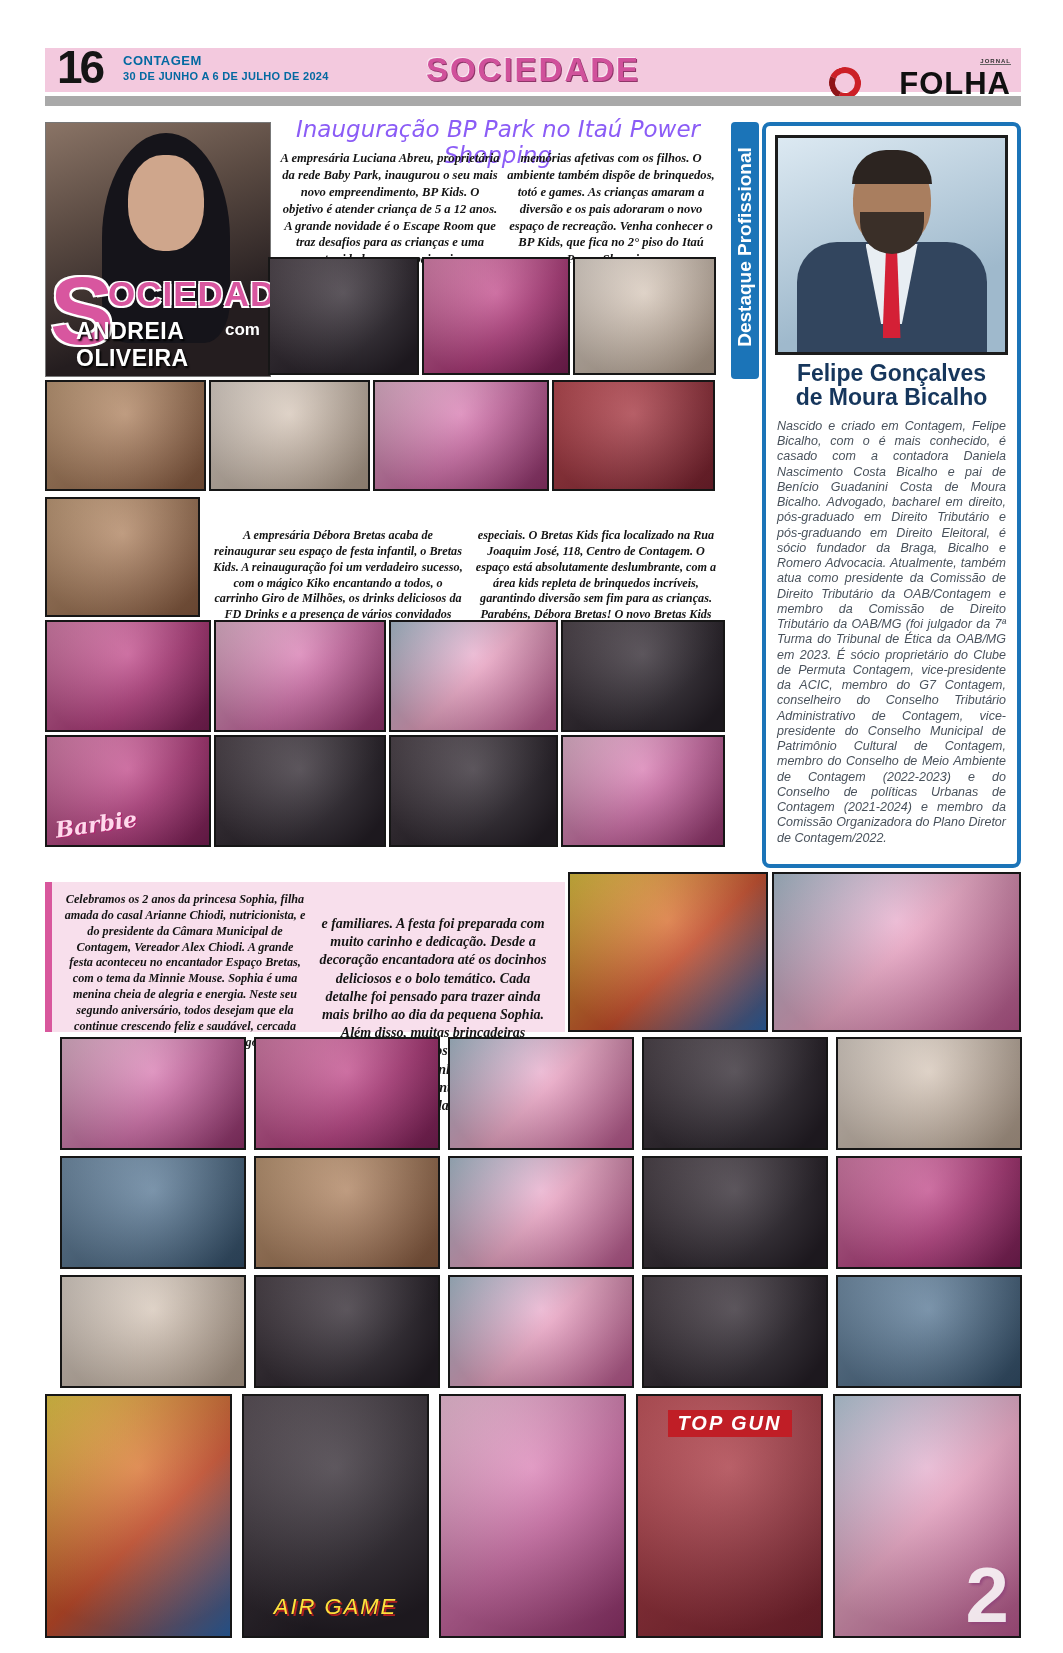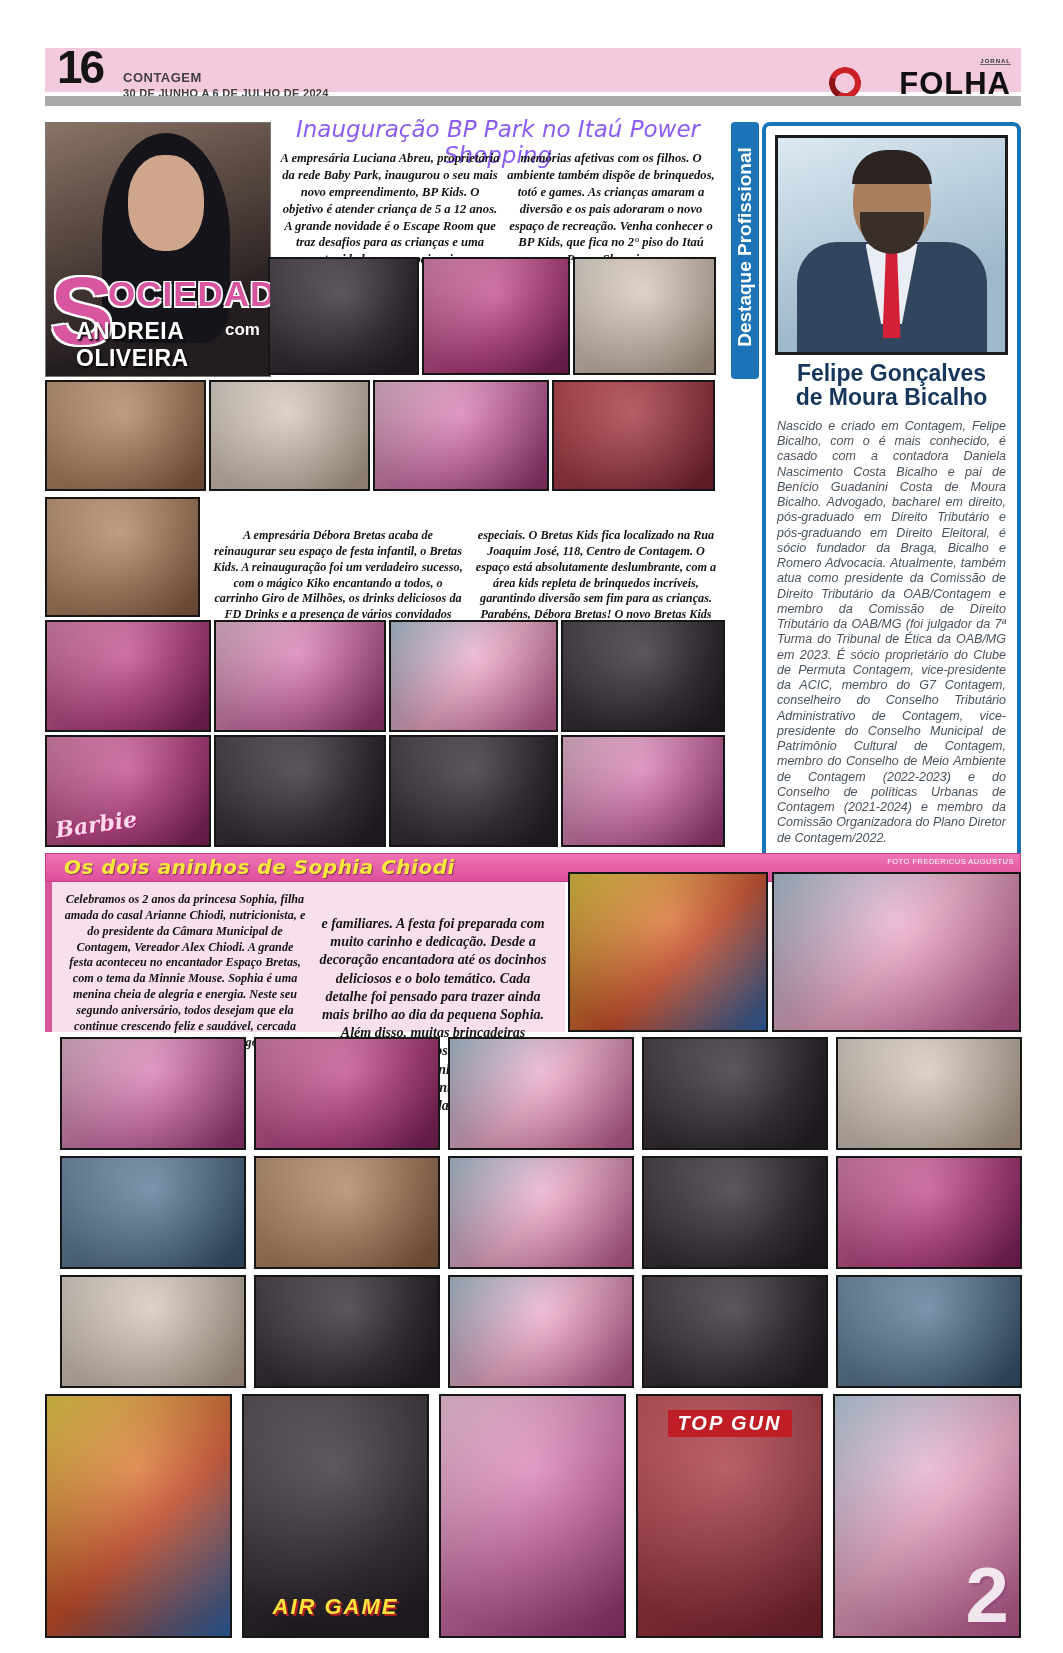--- a/index.html
+++ b/index.html
@@ -2,21 +2,21 @@
 <html><head>
 <meta charset="utf-8">
 <style>
   html,body{margin:0;padding:0;background:#ffffff;}
   .page{position:relative;width:1063px;height:1653px;background:#ffffff;overflow:hidden;
         font-family:"Liberation Sans",sans-serif;}
 
   
   .header-bar{position:absolute;left:45px;top:48px;width:976px;height:44px;background:#f3c9de;}
   .page-num{position:absolute;left:12px;top:-8px;font-size:46px;font-weight:bold;color:#151515;letter-spacing:-3px;}
-  .issue-block{position:absolute;left:78px;top:22px;color:#404040;}
+  .issue-block{position:absolute;left:78px;top:5px;color:#0369a1;}
   .issue-city{font-size:13px;font-weight:bold;letter-spacing:.5px;}
   .issue-date{font-size:11px;font-weight:bold;margin-top:2px;letter-spacing:.3px;}
   .section-title{position:absolute;left:0;right:0;top:3px;text-align:center;font-size:33px;font-weight:bold;
         color:#d0519b;letter-spacing:2px;text-shadow:1px 1px 0 #8e3568, -1px -1px 0 #f8e7f1;}
   .brand{position:absolute;right:10px;top:1px;text-align:right;white-space:nowrap;}
   .brand-kicker{font-size:6px;font-weight:bold;color:#333;letter-spacing:1px;border-bottom:1px solid #666;display:inline-block;margin-bottom:1px;}
   .brand-line{display:flex;align-items:center;justify-content:flex-end;gap:36px;}
   .o-ring{display:inline-block;width:20px;height:20px;border:6px solid #cc2027;border-radius:50%;margin-right:2px;transform:rotate(-20deg);border-left-color:#8f1418;}
   .brand-name{font-size:31px;font-weight:bold;color:#101010;letter-spacing:1px;line-height:1;}
   .brand-tagline{font-size:5px;color:#cc2027;letter-spacing:.5px;}
@@ -84,38 +84,39 @@
   .sophia-title{position:absolute;left:18px;top:1px;font-family:"DejaVu Sans",sans-serif;font-style:italic;font-weight:bold;
         font-size:20px;color:#f6e93c;text-shadow:1px 1px 1px #8e2e63;letter-spacing:.5px;}
   .sophia-credit{position:absolute;right:6px;top:3px;font-size:7.5px;color:#ffffff;letter-spacing:.5px;}
   .sophia-panel{position:absolute;left:45px;top:882px;width:520px;height:150px;background:#f8dfec;border-left:7px solid #d8579c;box-sizing:border-box;}
   .sophia-col1{left:64px;top:892px;width:242px;font-size:12.2px;line-height:1.3;}
   .sophia-col2{left:314px;top:915px;width:238px;font-size:14px;line-height:1.3;}
 
   
   .ov-barbie{position:absolute;left:8px;bottom:8px;z-index:2;font-family:"DejaVu Serif",serif;font-style:italic;font-weight:bold;
         font-size:22px;color:#ffd9ec;text-shadow:1px 1px 0 #b0256e;transform:rotate(-8deg);}
-  .ov-airgame{position:absolute;left:50%;bottom:16px;transform:translateX(-50%);z-index:2;font-size:22px;font-weight:bold;
+  .ov-airgame{position:absolute;left:50%;bottom:16px;transform:translateX(-50%);z-index:2;font-size:22px;font-weight:normal;
         color:#ffe23c;text-shadow:2px 2px 0 #b01f1f;letter-spacing:2px;font-style:italic;white-space:nowrap;}
   .ov-topgun{position:absolute;left:50%;top:14px;transform:translateX(-50%);z-index:2;background:#c01e26;color:#fff;
         font-size:20px;font-weight:bold;padding:2px 10px;letter-spacing:2px;font-style:italic;white-space:nowrap;}
   .ov-two{position:absolute;right:10px;bottom:2px;z-index:2;font-size:78px;font-weight:bold;color:#fff;opacity:.85;
         text-shadow:2px 2px 3px #90447a;line-height:1;}
 </style>
 </head>
 <body>
 
 <div class="page">
 
   <div class="header-bar">
     <div class="page-num">16</div>
     <div class="issue-block">
       <div class="issue-city">CONTAGEM</div>
       <div class="issue-date">30 DE JUNHO A 6 DE JULHO DE 2024</div>
     </div>
+    <div class="section-title">SOCIEDADE</div>
     <div class="brand">
       <span class="brand-kicker">JORNAL</span>
       <div class="brand-line">
         <span class="o-ring"></span>
         <span class="brand-name">FOLHA</span>
       </div>
       <div class="brand-tagline">Contagem em primeiro lugar</div>
     </div>
   </div>
   <div class="header-gray"></div>
@@ -171,24 +172,20 @@
   <div class="ph v8" style="left:389px;top:620px;width:169px;height:112px;"></div>
   <div class="ph v2" style="left:561px;top:620px;width:164px;height:112px;"></div>
 
   <div class="ph v1" style="left:45px;top:735px;width:166px;height:112px;">
     <span class="ov-barbie">Barbie</span>
   </div>
   <div class="ph v2" style="left:214px;top:735px;width:172px;height:112px;"></div>
   <div class="ph v2" style="left:389px;top:735px;width:169px;height:112px;"></div>
   <div class="ph v7" style="left:561px;top:735px;width:164px;height:112px;"></div>
 
-  <div class="sophia-banner">
-    <div class="sophia-title">Os dois aninhos de Sophia Chiodi</div>
-    <div class="sophia-credit">FOTO FREDERICUS AUGUSTUS</div>
-  </div>
   <div class="sophia-panel"></div>
   <div class="serif-col sophia-col1">Celebramos os 2 anos da princesa Sophia, filha amada do casal Arianne Chiodi, nutricionista, e do presidente da Câmara Municipal de Contagem, Vereador Alex Chiodi. A grande festa aconteceu no encantador Espaço Bretas, com o tema da Minnie Mouse. Sophia é uma menina cheia de alegria e energia. Neste seu segundo aniversário, todos desejam que ela continue crescendo feliz e saudável, cercada pelo amor de seus pais, amigos</div>
   <div class="serif-col sophia-col2">e familiares. A festa foi preparada com muito carinho e dedicação. Desde a decoração encantadora até os docinhos deliciosos e o bolo temático. Cada detalhe foi pensado para trazer ainda mais brilho ao dia da pequena Sophia. Além disso, muitas brincadeiras animadas e momentos de pura diversão para os pequenininhos. Parabéns, Sophia! Que Deus continue abençoando sua vida!!!</div>
   <div class="ph v9" style="left:568px;top:872px;width:200px;height:160px;"></div>
   <div class="ph v8" style="left:772px;top:872px;width:249px;height:160px;"></div>
 
   <div class="ph v7" style="left:60px;top:1037px;width:186px;height:113px;"></div>
   <div class="ph v1" style="left:254px;top:1037px;width:186px;height:113px;"></div>
   <div class="ph v8" style="left:448px;top:1037px;width:186px;height:113px;"></div>
   <div class="ph v2" style="left:642px;top:1037px;width:186px;height:113px;"></div>

